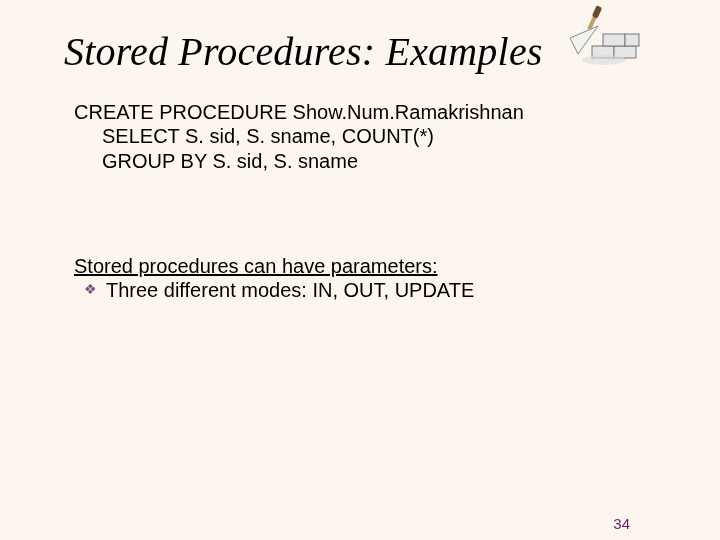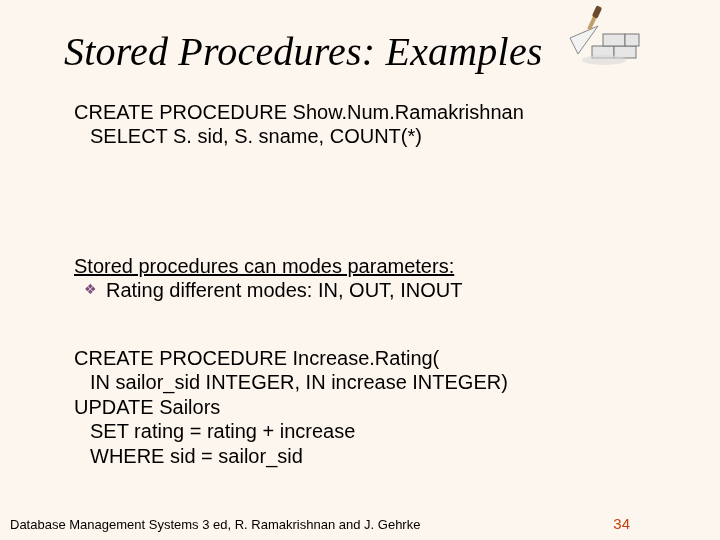--- a/index.html
+++ b/index.html
@@ -33,21 +33,21 @@
   .block {
     position: absolute;
     left: 74px;
     font-size: 20px;
     line-height: 1.22;
     color: #000;
   }
   .b1 { top: 100px; }
   .b2 { top: 254px; }
   .b3 { top: 346px; }
-  .indent { margin-left: 16px; display: block; }
+  .indent { margin-left: 28px; display: block; }
   .u { text-decoration: underline; }
   .bullet-row { display: block; margin-left: 10px; }
   .bullet {
     display: inline-block;
     width: 22px;
     vertical-align: top;
     color: #7a4d7a;
     font-size: 14px;
     position: relative;
     top: 3px;
@@ -57,21 +57,21 @@
     bottom: 8px;
     left: 10px;
     font-size: 13px;
     color: #000;
   }
   .pagenum {
     position: absolute;
     bottom: 8px;
     right: 14px;
     font-size: 15px;
-    color: #c2410c;
+    color: #701a75;
   }
   .art {
     position: absolute;
     top: 2px;
     right: 2px;
     width: 78px;
     height: 72px;
   }
 </style>
 </head>
@@ -94,33 +94,26 @@
         <rect x="30" y="4" width="6" height="12" rx="2" fill="#6b4a2b" transform="rotate(25 33 10)"></rect>
       </g>
     </svg>
   </div>
 
   <div class="title">Stored Procedures: Examples</div>
 
   <div class="block b1">
     <span>CREATE PROCEDURE Show.Num.Ramakrishnan</span><br>
     <span class="indent">SELECT S. sid, S. sname, COUNT(*)</span>
+    <span class="indent">GROUP BY S. sid, S. sname</span>
   </div>
 
   <div class="block b2">
-    <span class="u">Stored procedures can modes parameters:</span><br>
+    <span class="u">Stored procedures can have parameters:</span><br>
     <span class="bullet-row">
-      <span class="bullet">❖</span><span>Rating different modes: IN, OUT, INOUT</span>
+      <span class="bullet">❖</span><span>Three different modes: IN, OUT, UPDATE</span>
     </span>
   </div>
 
-  <div class="block b3">
-    <span>CREATE PROCEDURE Increase.Rating(</span><br>
-    <span class="indent">IN sailor_sid INTEGER, IN increase INTEGER)</span>
-    <span>UPDATE Sailors</span><br>
-    <span class="indent">SET rating = rating + increase</span>
-    <span class="indent">WHERE sid = sailor_sid</span>
-  </div>
 
-  <div class="footer">Database Management Systems 3 ed,  R. Ramakrishnan and J. Gehrke</div>
   <div class="pagenum">34</div>
 
 </div>
 
 </body></html>

